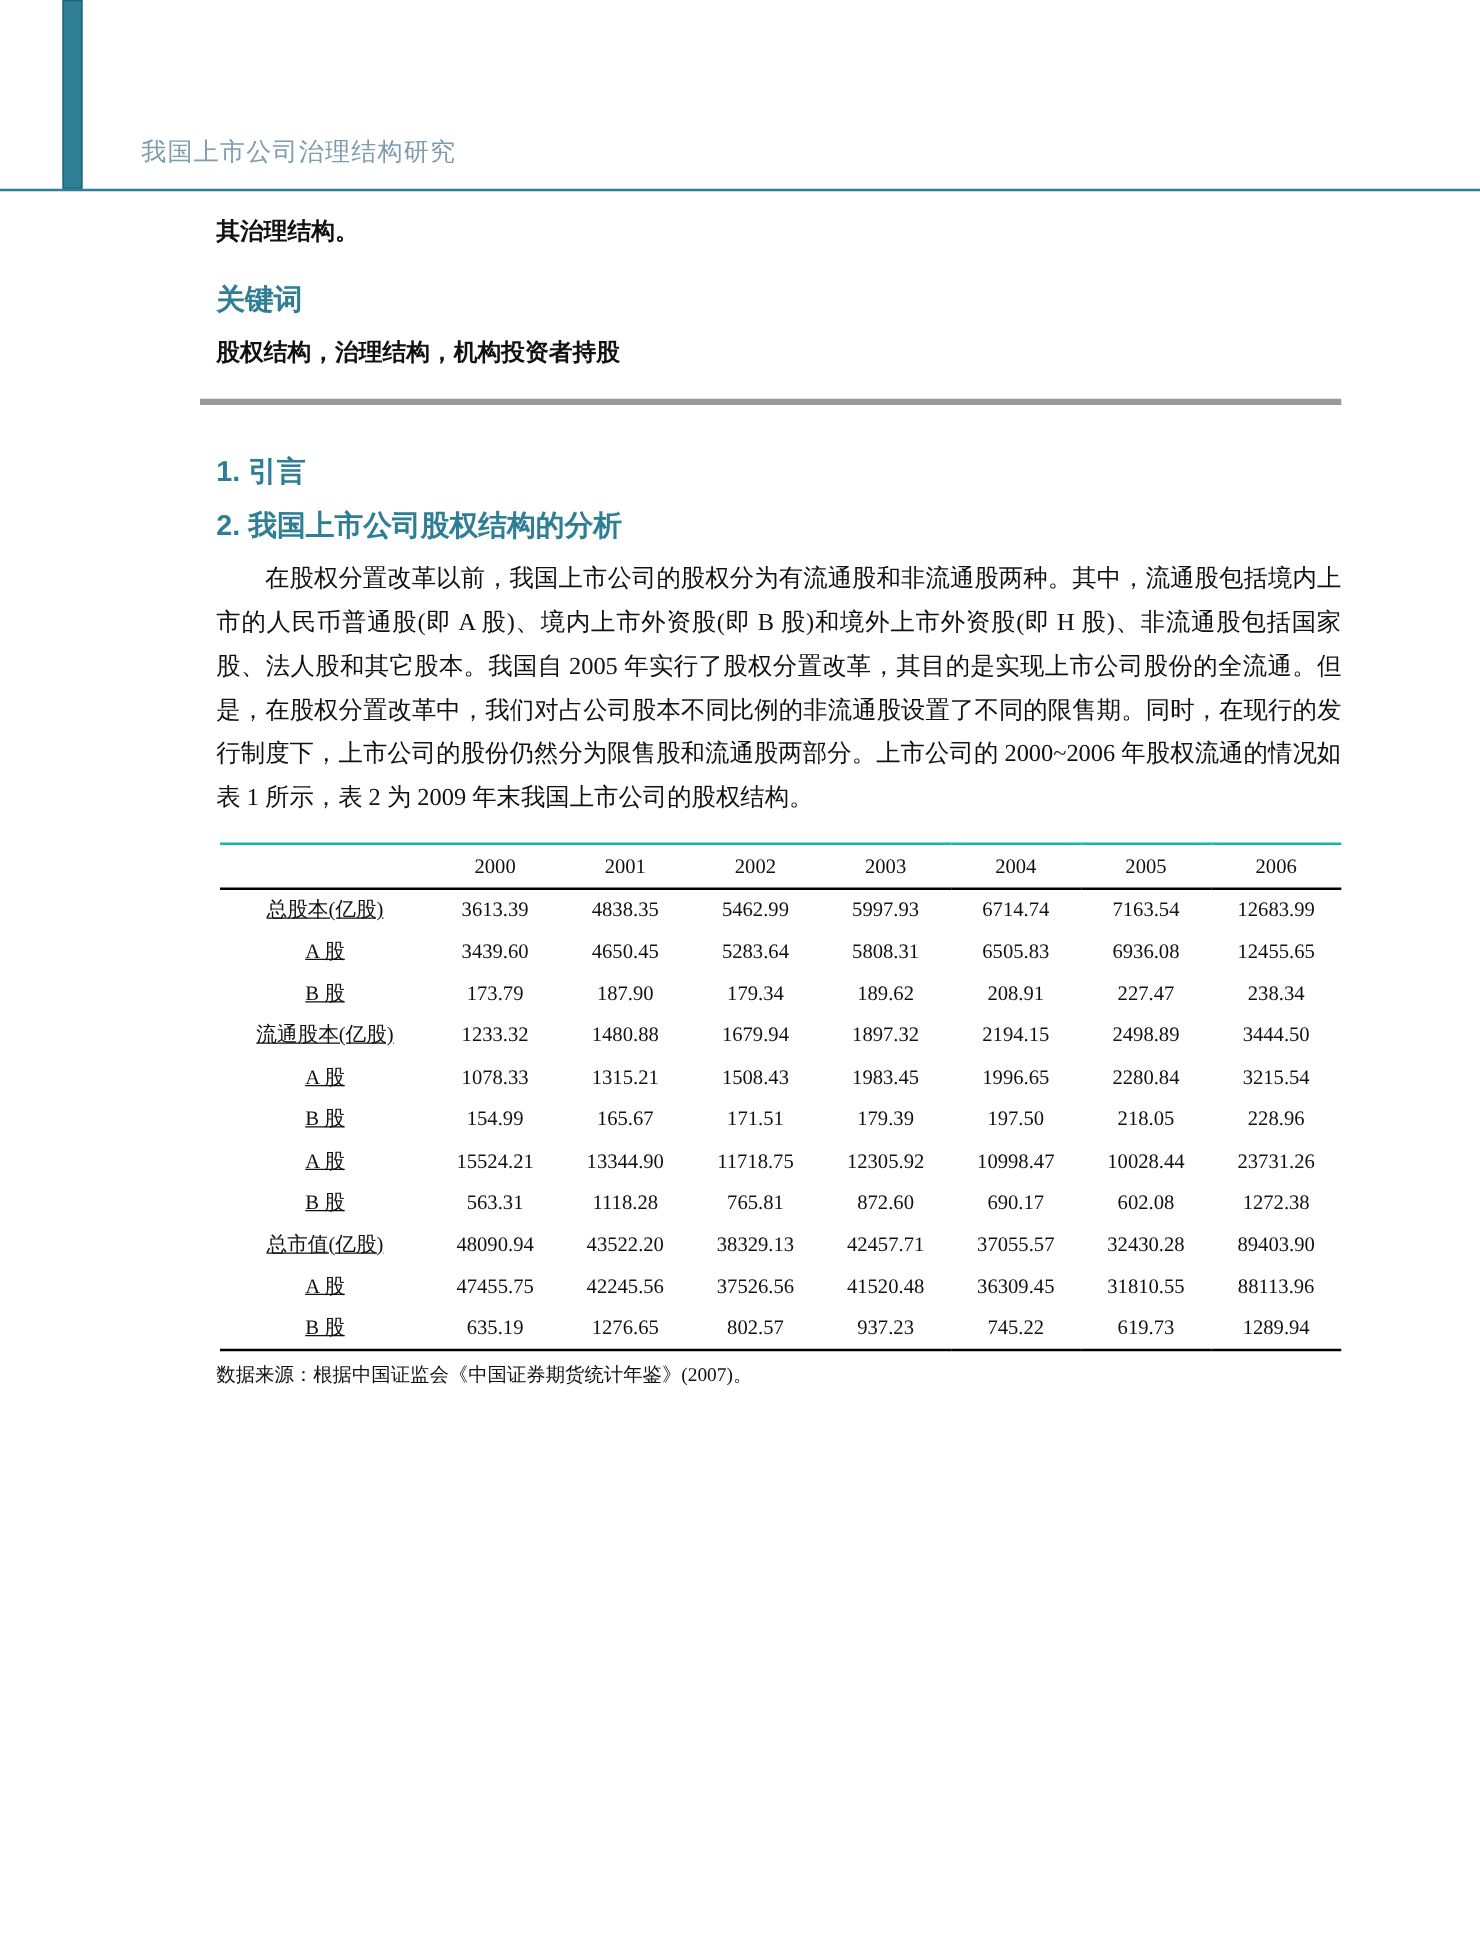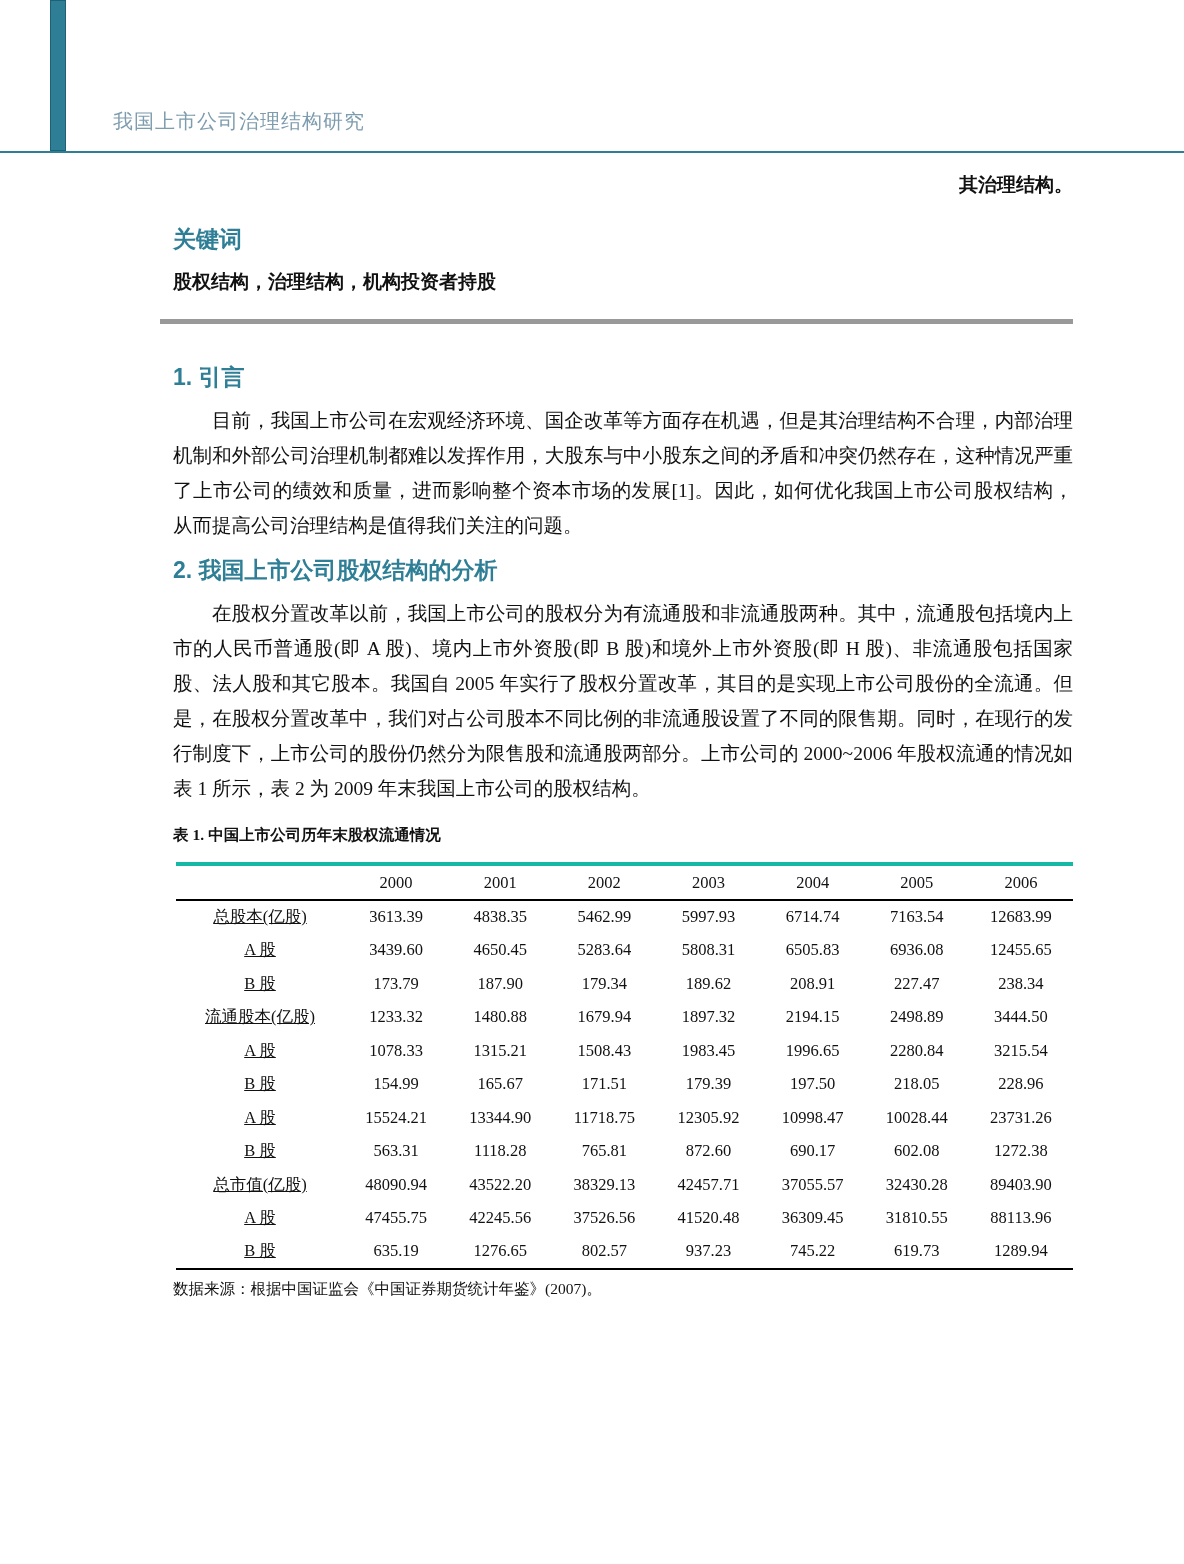--- a/index.html
+++ b/index.html
@@ -44,21 +44,20 @@
   .content {
     position: absolute;
     left: 173px; top: 164px;
     width: 900px;
   }
   .lead-frag {
     margin-top: 8px;
     font-family: "Liberation Sans", "DejaVu Sans", sans-serif;
     font-weight: bold;
     font-size: 19px;
-    text-align: right;
   }
   .kw-heading {
     margin-top: 26px;
     font-family: "Liberation Sans", "DejaVu Sans", sans-serif;
     font-weight: bold;
     font-size: 23px;
     color: var(--accent);
   }
   .kw-text {
     margin-top: 14px;
@@ -94,21 +93,21 @@
     font-size: 15.5px;
     font-family: "Liberation Sans", "DejaVu Sans", sans-serif;
     font-weight: bold;
   }
   .caption-zh .cap-label { font-family: "Liberation Serif", "DejaVu Serif", serif; font-weight: bold; }
   table.data-table {
     margin-top: 16px;
     margin-left: 3px;
     width: 897px;
     border-collapse: collapse;
-    border-top: 4px solid #14b8a6;
+    border-top: 2px solid #14b8a6;
     border-bottom: 2px solid #000;
     font-size: 16.5px;
   }
   table.data-table thead th {
     height: 36px;
     font-weight: normal;
     text-align: center;
     vertical-align: middle;
     border-bottom: 2px solid #000;
   }
@@ -157,31 +156,27 @@
     <p class="lead-frag">其治理结构。</p>
 
     <h2 class="kw-heading">关键词</h2>
 
     <p class="kw-text">股权结构，治理结构，机构投资者持股</p>
 
     <div class="gray-divider"></div>
 
     <h2 class="sec-heading first">1. 引言</h2>
 
-    <p class="body-para">目前，我国上市公司在宏观经济环境、国企改革等方面存在机遇，但是其治理结构不合理，内部治理机制和外部公司治理机制都难以发挥作用，大股东与中小股东之间的矛盾和冲突仍然存在，这种情况严重了上市公司的绩效和质量，进而影响整个资本市场的发展[1]。因此，如何优化我国上市公司股权结构，从而提高公司治理结构是值得我们关注的问题。</p>
 
     <h2 class="sec-heading second">2. 我国上市公司股权结构的分析</h2>
 
     <p class="body-para">在股权分置改革以前，我国上市公司的股权分为有流通股和非流通股两种。其中，流通股包括境内上市的人民币普通股(即 A 股)、境内上市外资股(即 B 股)和境外上市外资股(即 H 股)、非流通股包括国家股、法人股和其它股本。我国自 2005 年实行了股权分置改革，其目的是实现上市公司股份的全流通。但是，在股权分置改革中，我们对占公司股本不同比例的非流通股设置了不同的限售期。同时，在现行的发行制度下，上市公司的股份仍然分为限售股和流通股两部分。上市公司的 2000~2006 年股权流通的情况如表 1 所示，表 2 为 2009 年末我国上市公司的股权结构。</p>
 
 
     <div class="table-captions">
-      <div class="caption-zh">
-        <span class="cap-label">表 1.</span><span> 中国上市公司历年末股权流通情况</span>
-      </div>
     </div>
 
     <table class="data-table">
       <thead>
         <tr id="table-head-row">
             <th class="label-col"></th>
             <th>2000</th>
             <th>2001</th>
             <th>2002</th>
             <th>2003</th>

